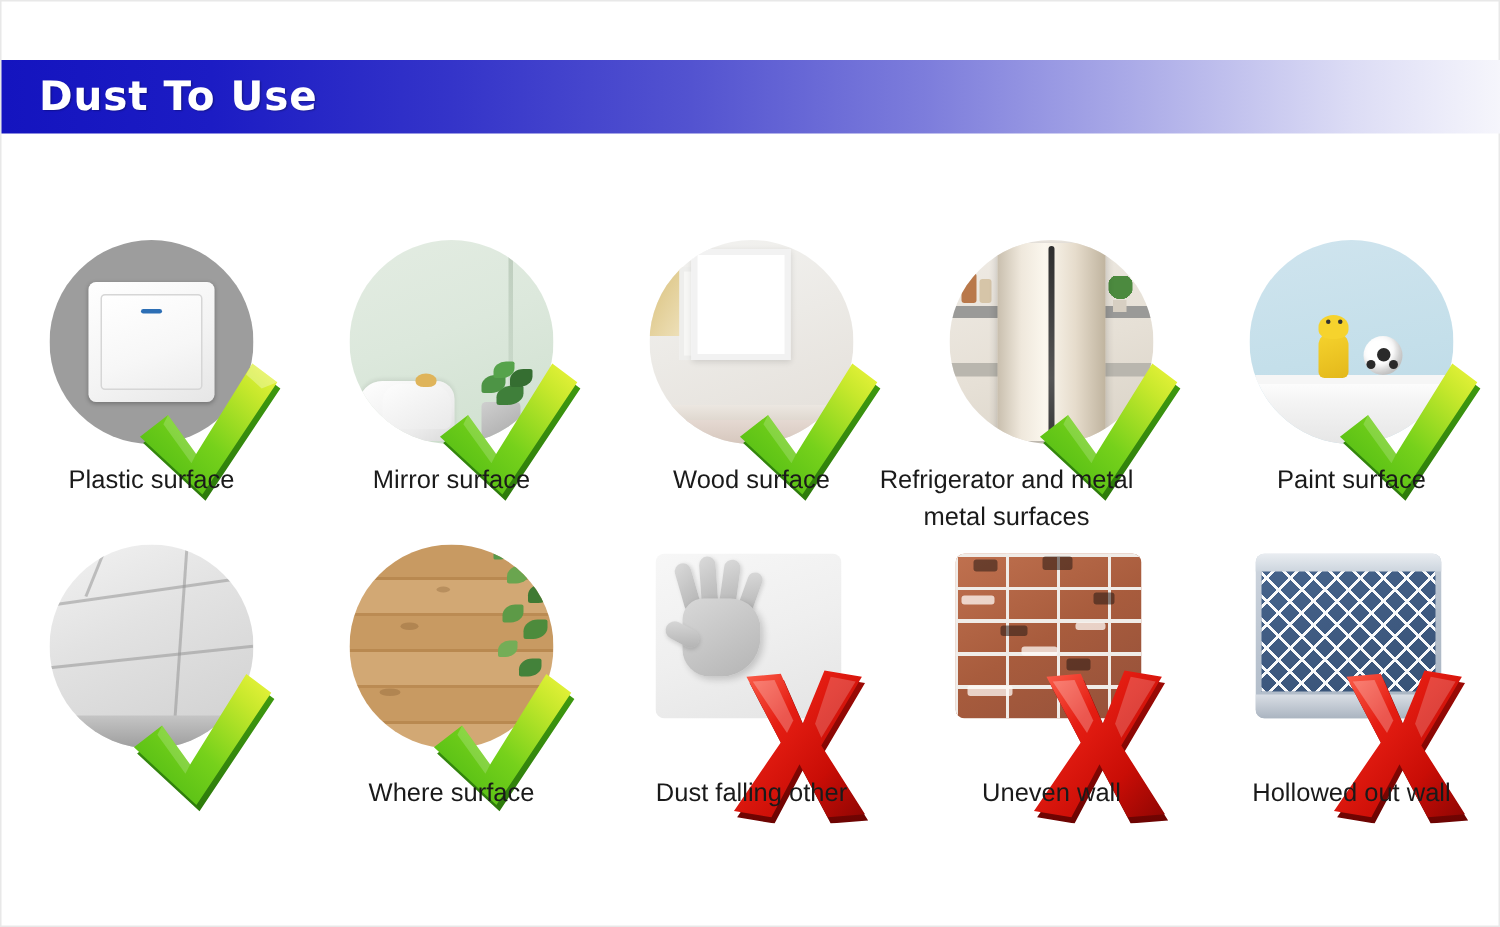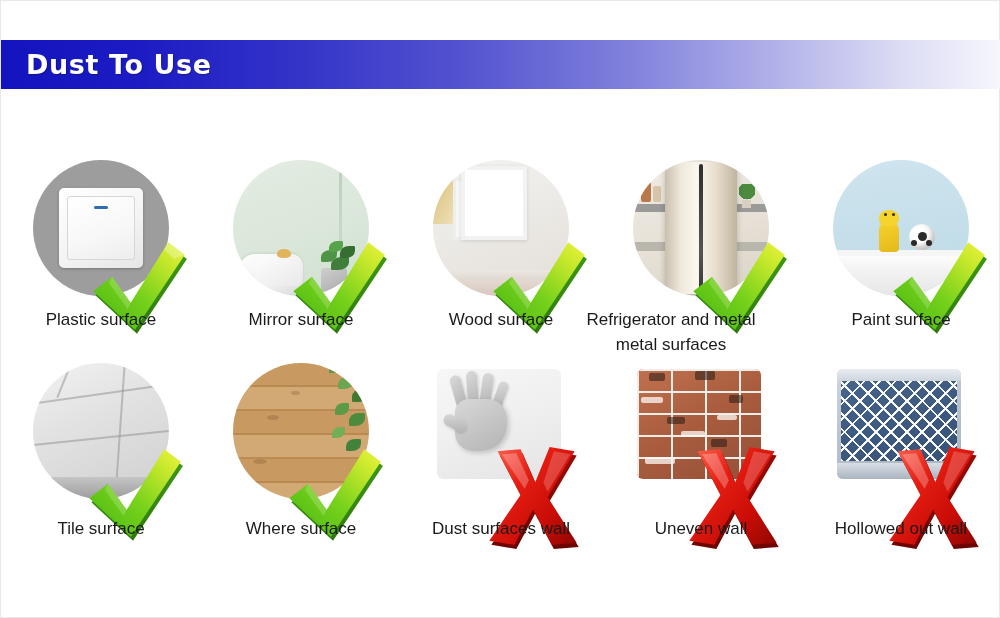--- a/index.html
+++ b/index.html
@@ -441,21 +441,20 @@
               <div class="ti-line" style="left:30px;top:0;width:2px;height:36px;transform:rotate(22deg);"></div>
               <div class="ti-dark"></div>
             </div>
           </div>
           <svg class="tick" viewBox="0 0 100 100">
             <path d="M8 55 L26 41 L44 66 L80 8 L96 20 L48 92 Z" fill="url(#tkB)" transform="translate(2,4)"></path>
             <path d="M8 55 L26 41 L44 66 L80 8 L96 20 L48 92 Z" fill="url(#tkA)"></path>
             <path d="M26 41 L44 66 L41 72 L23 47 Z" fill="#ffffff" opacity=".18"></path>
           </svg>
         </div>
-        <div class="label">Tile surface</div>
       </div>
 
       <div class="cell">
         <div class="media">
           <div class="photo circle">
             <div class="scene sc-wood">
               <div class="wd-grain" style="left:34px;top:52px;width:12px;height:5px;"></div>
               <div class="wd-grain" style="left:58px;top:28px;width:9px;height:4px;"></div>
               <div class="wd-grain" style="left:20px;top:96px;width:14px;height:5px;"></div>
               <div class="wd-ivy">
@@ -505,21 +504,21 @@
               </linearGradient>
             </defs>
             <g transform="translate(2,4)">
               <path d="M16 6 L38 4 L52 36 L66 2 L90 6 L64 50 L92 94 L68 96 L50 62 L32 96 L8 92 L38 48 Z" fill="url(#crB)"></path>
             </g>
             <path d="M16 6 L38 4 L52 36 L66 2 L90 6 L64 50 L92 94 L68 96 L50 62 L32 96 L8 92 L38 48 Z" fill="url(#crA)"></path>
             <path d="M20 9 L34 8 L46 34 L42 42 Z" fill="#ffffff" opacity=".26"></path>
             <path d="M70 6 L86 9 L64 45 L60 36 Z" fill="#ffffff" opacity=".2"></path>
           </svg>
         </div>
-        <div class="label">Dust surfaces wall</div>
+        <div class="label">Dust falling other</div>
       </div>
 
       <div class="cell">
         <div class="media">
           <div class="photo square">
             <div class="scene sc-brick">
               <div class="br-dark" style="left:12px;top:4px;width:16px;height:8px;"></div>
               <div class="br-dark" style="left:58px;top:2px;width:20px;height:9px;"></div>
               <div class="br-dark" style="left:92px;top:26px;width:14px;height:8px;"></div>
               <div class="br-dark" style="left:30px;top:48px;width:18px;height:7px;"></div>

